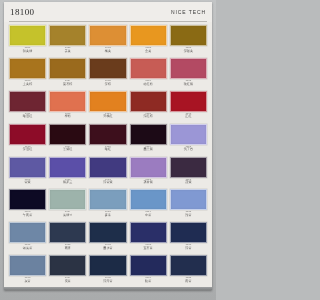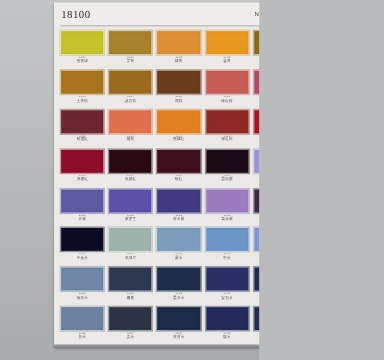--- a/index.html
+++ b/index.html
@@ -27,21 +27,20 @@
     position: absolute;
     left: 4px;
     top: 2px;
     width: 208px;
     height: 288px;
     background: #eceae6;
     box-shadow: 0 1px 2px rgba(0,0,0,0.35);
     display: flex;
     flex-direction: column;
     overflow: hidden;
-    margin-left: 41px;
   }
   #card::after {
     content: "";
     position: absolute;
     left: 0; right: 0; bottom: 0;
     height: 3px;
     background: linear-gradient(180deg,#9fa1a2,#7e8081);
   }
 
   

